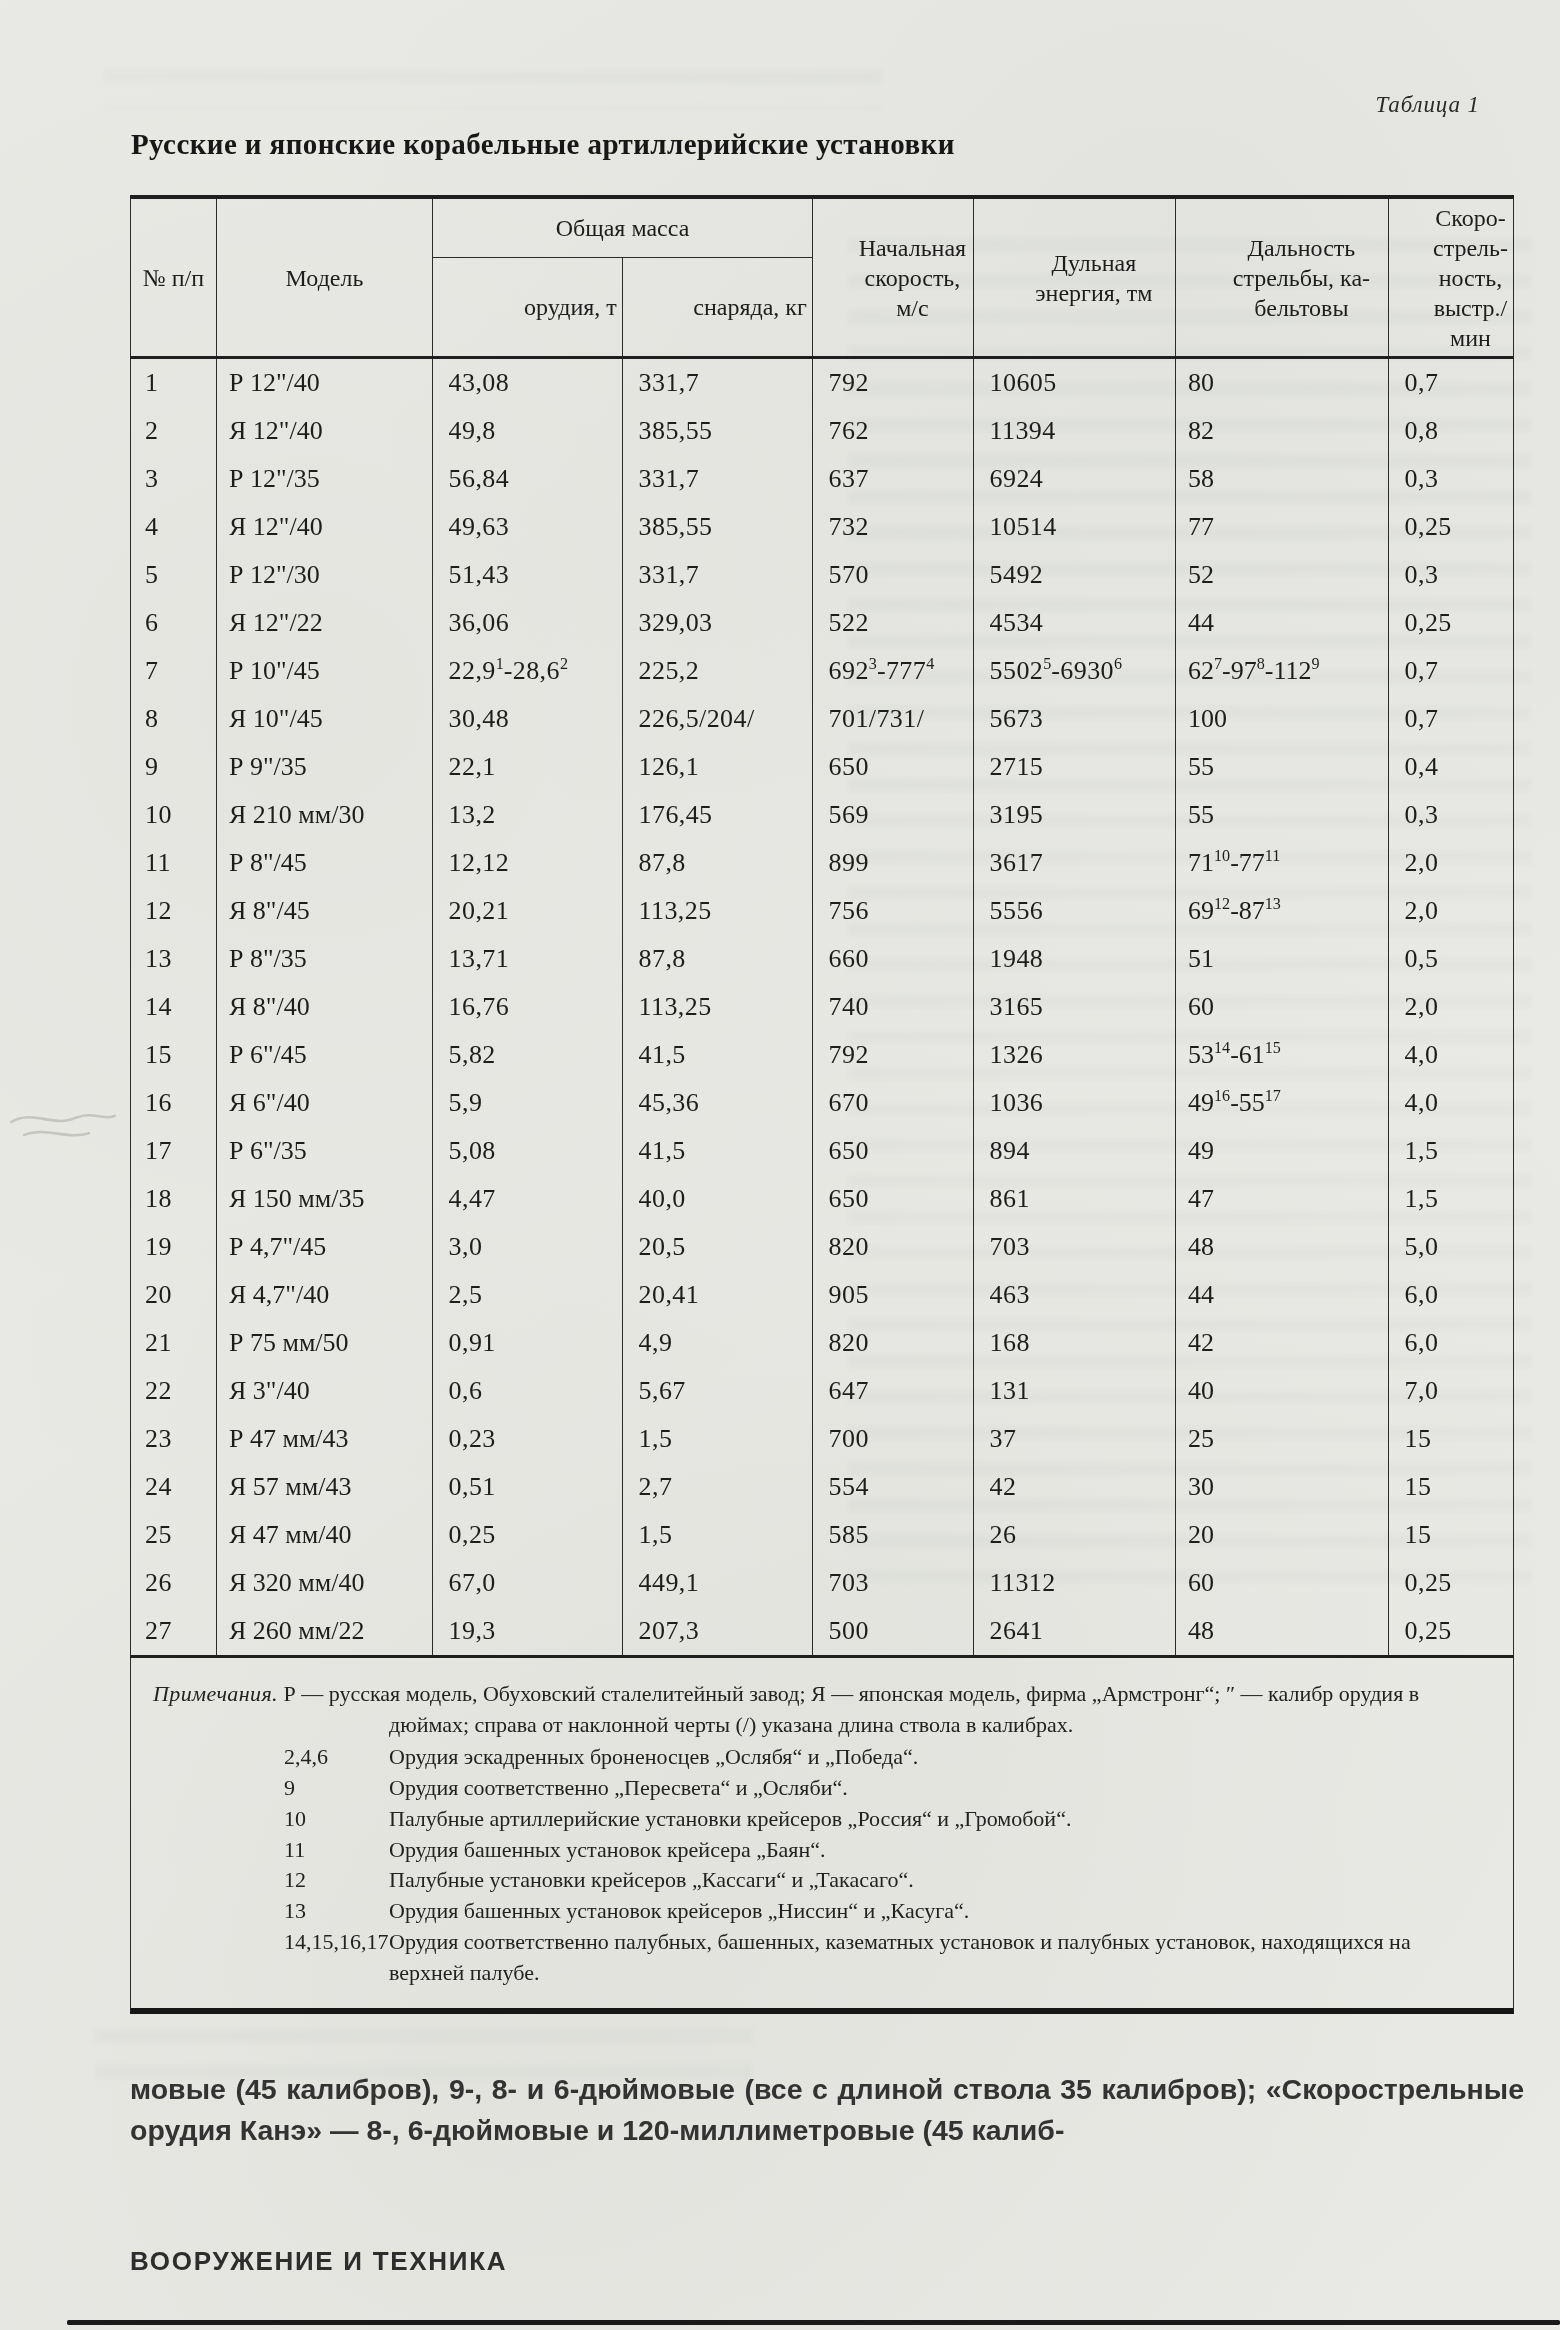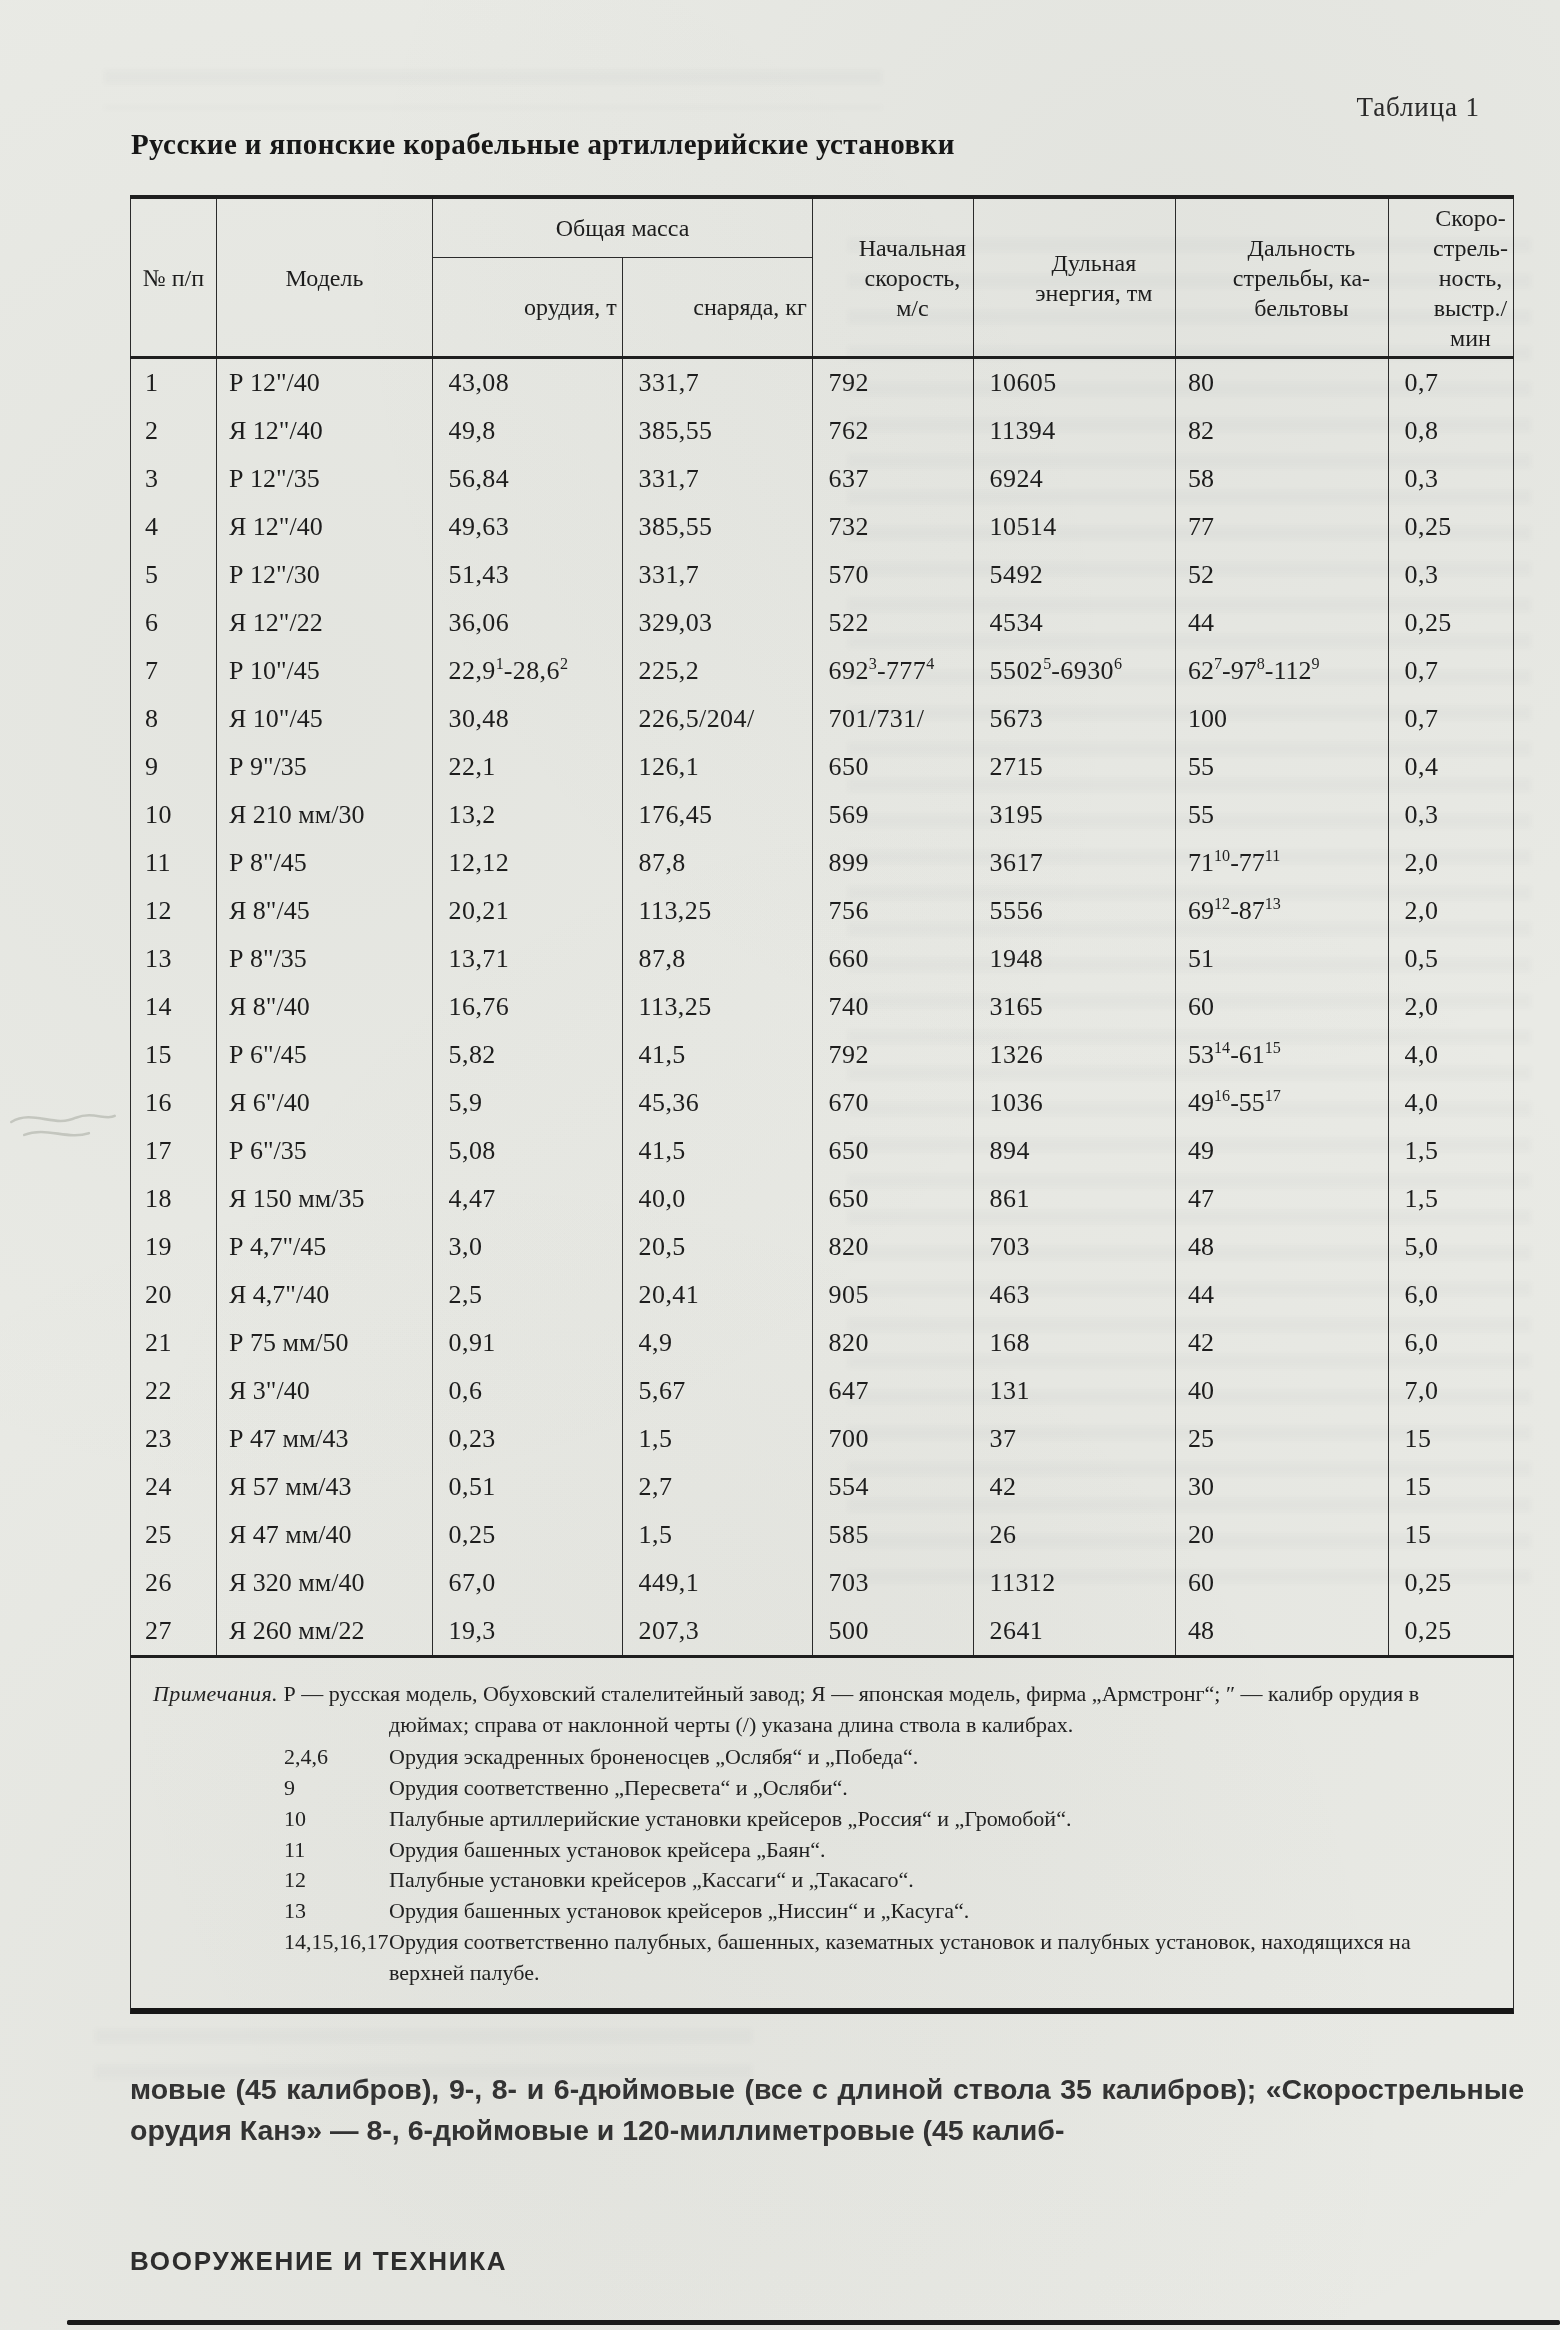--- a/index.html
+++ b/index.html
@@ -20,21 +20,21 @@
       radial-gradient(circle at 60% 70%, rgba(120,120,110,.04), transparent 45%),
       radial-gradient(circle at 30% 90%, rgba(110,110,100,.05), transparent 40%);
   }
   .ghost {
     position:absolute; pointer-events:none; opacity:.5;
     background:repeating-linear-gradient(180deg, transparent 0 22.5px, rgba(100,108,116,.07) 22.5px 36px);
     filter:blur(2.6px);
   }
   .table-label {
     position:absolute; top:92px; right:80px;
-    font-size:27px; letter-spacing:0.9px; color:#2a2a2a;
+    font-style:italic; font-size:23px; letter-spacing:0.9px; color:#2a2a2a;
   }
   .title {
     position:absolute; top:128px; left:131px; margin:0;
     font-size:29px; font-weight:bold; letter-spacing:0.4px; color:#171717;
   }
   .table-block { position:absolute; top:195px; left:130px; width:1384px; }
 
   table.arty {
     width:1384px; border-collapse:collapse; table-layout:fixed;
     border-top:4.3px solid #1f1f1f;

